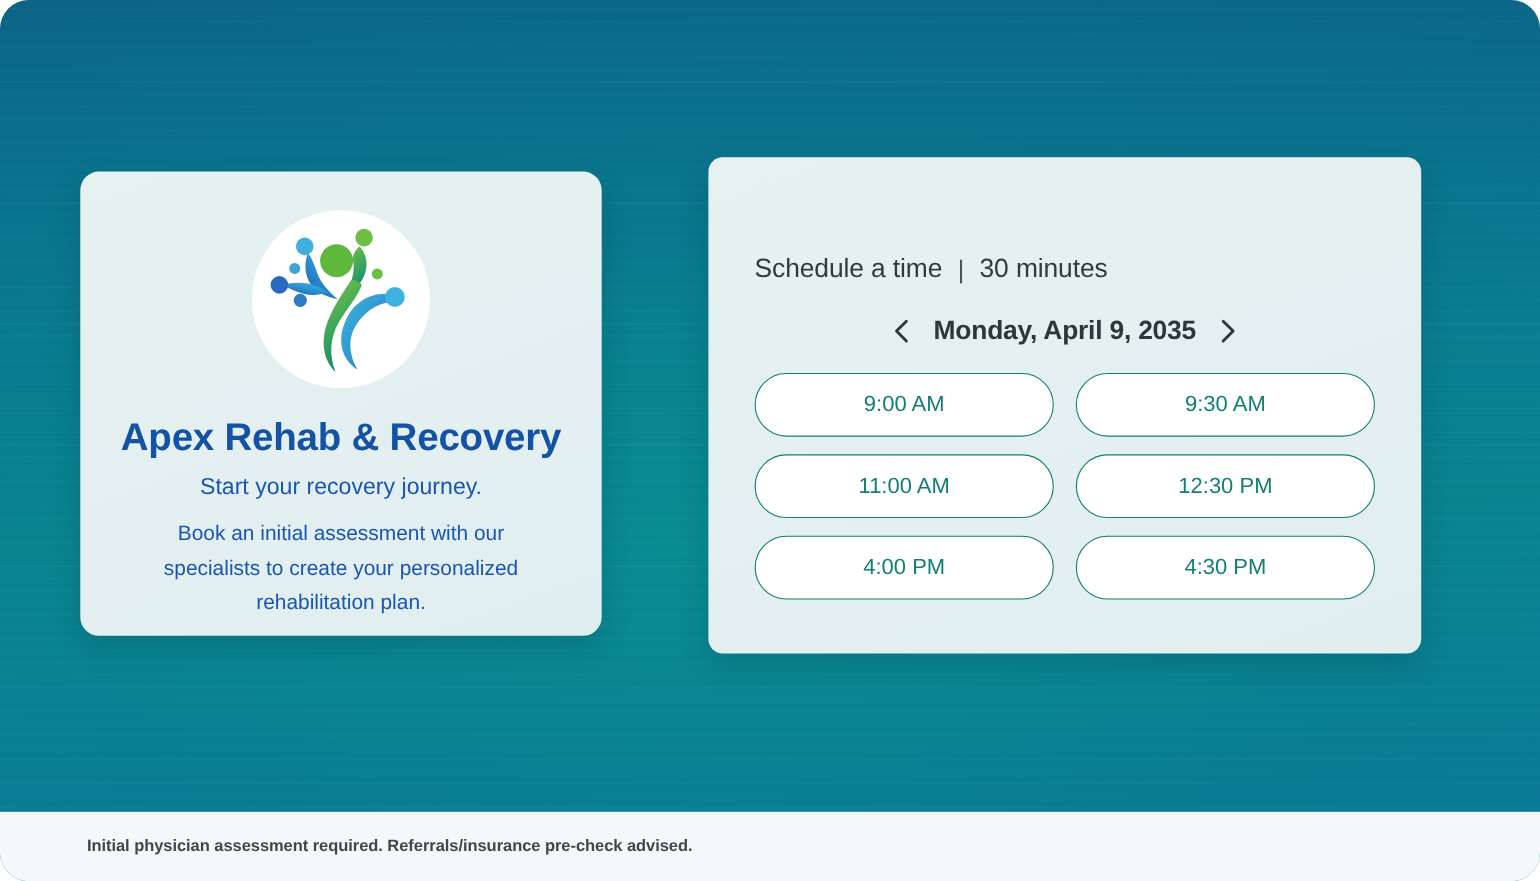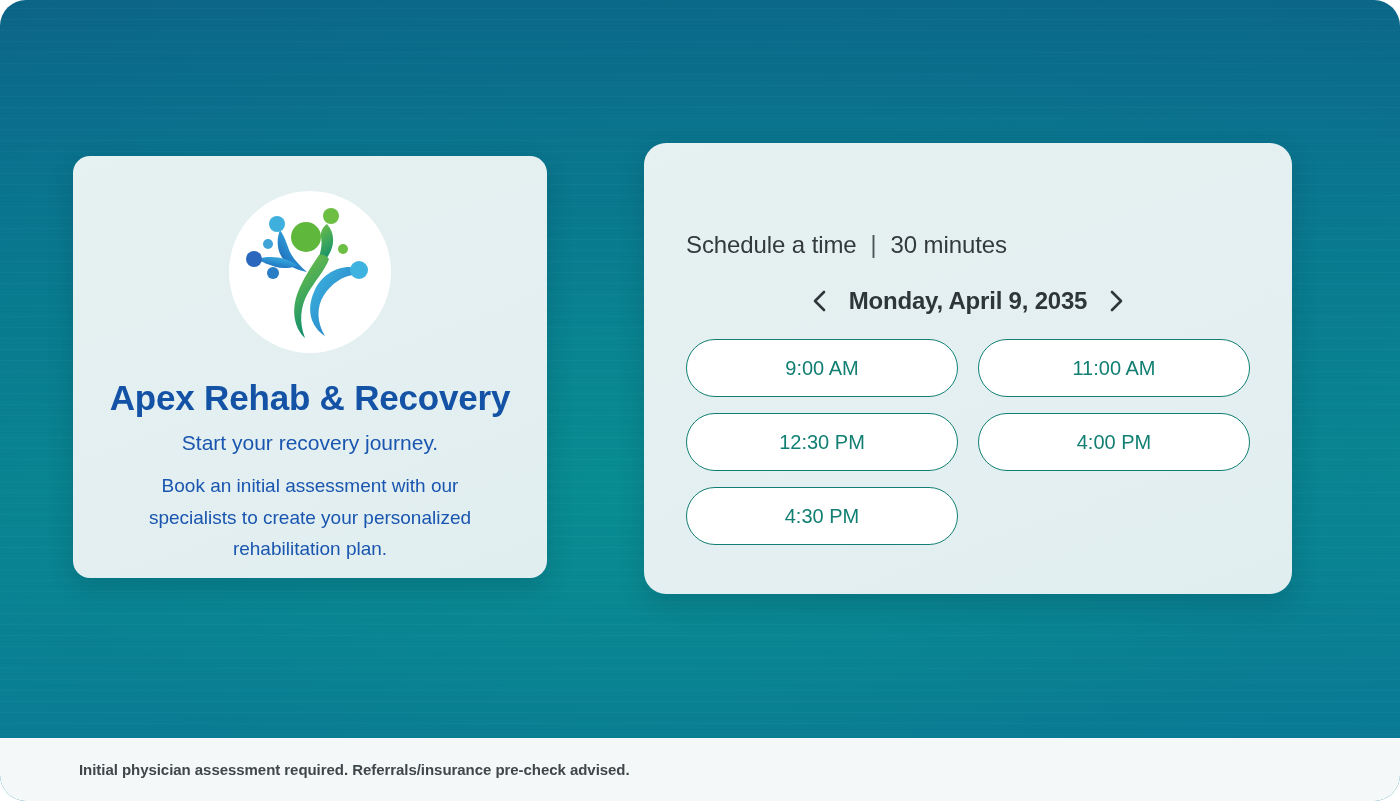--- a/index.html
+++ b/index.html
@@ -97,21 +97,21 @@
   }
 
   
   .sched-card {
     position: absolute;
     left: 644px;
     top: 143px;
     width: 648px;
     height: 451px;
     background: linear-gradient(160deg, #e6f1f1 0%, #e3eff0 60%, #e1eef0 100%);
-    border-radius: 22px;
+    border-radius: 13px;
     box-shadow: 0 10px 26px rgba(3,40,56,0.20);
     box-sizing: border-box;
     padding: 88px 42px 0 42px;
   }
 
   .sched-header {
     display: flex;
     align-items: center;
     font-size: 24px;
     color: #333a3d;
@@ -261,20 +261,21 @@
       <span class="date-label">Monday, April 9, 2035</span>
       <span class="chev">
         <svg width="22" height="26" viewBox="0 0 22 26" aria-hidden="true">
           <polyline points="7,4 16,13 7,22" fill="none" stroke="#2e363a" stroke-width="2.6" stroke-linecap="round" stroke-linejoin="round"></polyline>
         </svg>
       </span>
     </div>
 
     <div class="slots">
       <button class="slot">9:00 AM</button>
+      <button class="slot">9:30 AM</button>
       <button class="slot">11:00 AM</button>
       <button class="slot">12:30 PM</button>
       <button class="slot">4:00 PM</button>
       <button class="slot">4:30 PM</button>
     </div>
   </div>
 
   <div class="footer">
     <span class="footer-text">Initial physician assessment required. Referrals/insurance pre-check advised.</span>
   </div>

